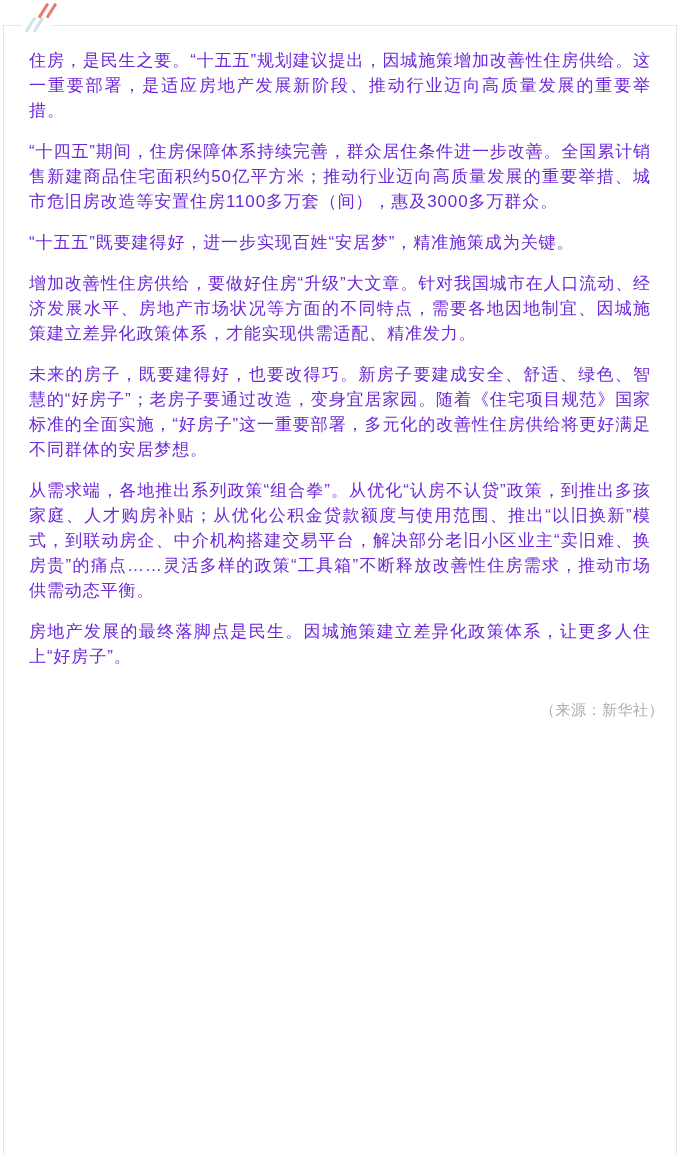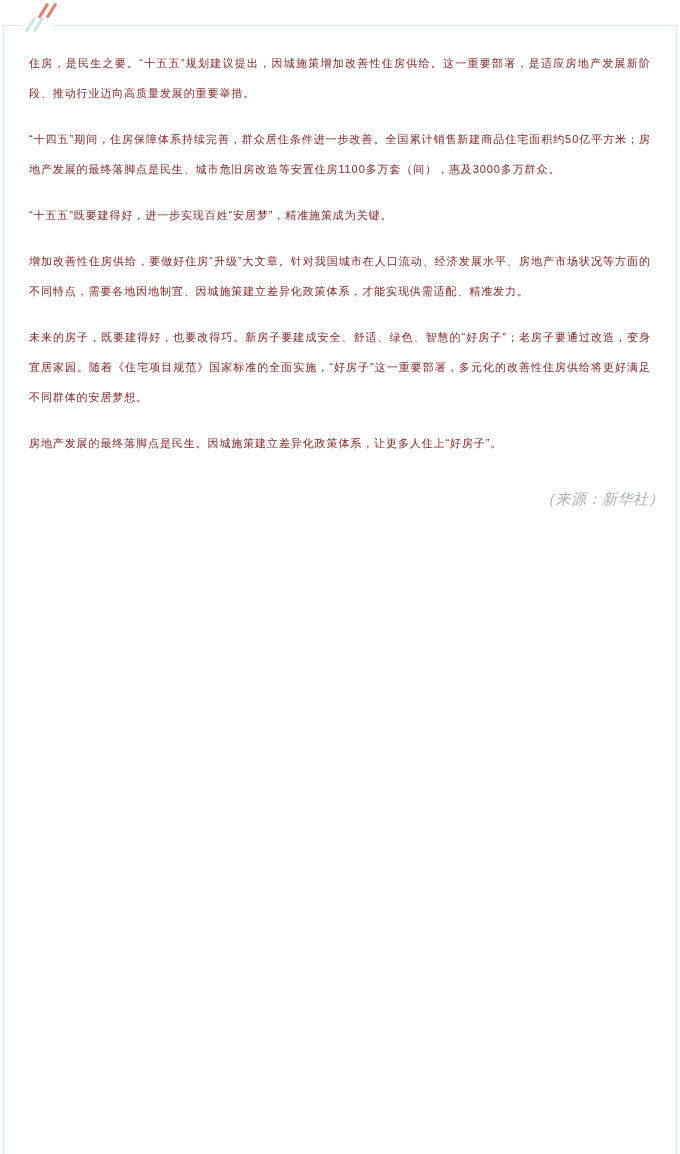--- a/index.html
+++ b/index.html
@@ -39,50 +39,50 @@
     transform: rotate(32deg);
   }
   .slash.blue { background: #cfe2ec; }
   .slash.red  { background: #e4574b; opacity: 0.8; }
   .slash.blue.s1 { left: 25px; top: -10px; }
   .slash.blue.s2 { left: 33px; top: -10px; }
   .slash.red.s1  { left: 38px; top: -24px; }
   .slash.red.s2  { left: 46px; top: -24px; }
 
   .article-body p {
-    font-size: 11px;
-    line-height: 30px;
+    font-size: 17px;
+    line-height: 25px;
     letter-spacing: 0.9px;
-    color: #7f1d1d;
+    color: #6d28d9;
     text-align: justify;
     margin: 0 0 16px 0;
   }
   .source-line {
     font-size: 15px;
     line-height: 22px;
     letter-spacing: 0.5px;
     color: #a9aeb4;
     text-align: right;
     margin: 30px -13px 0 0;
-    font-style: italic;
   }
 </style>
 </head>
 <body>
 
 <div class="frame">
   <div class="border-gap"></div>
   <span class="slash blue s1"></span>
   <span class="slash blue s2"></span>
   <span class="slash red s1"></span>
   <span class="slash red s2"></span>
 
   <div class="article-body">
       <p>住房，是民生之要。“十五五”规划建议提出，因城施策增加改善性住房供给。这一重要部署，是适应房地产发展新阶段、推动行业迈向高质量发展的重要举措。</p>
-      <p>“十四五”期间，住房保障体系持续完善，群众居住条件进一步改善。全国累计销售新建商品住宅面积约50亿平方米；房地产发展的最终落脚点是民生、城市危旧房改造等安置住房1100多万套（间），惠及3000多万群众。</p>
+      <p>“十四五”期间，住房保障体系持续完善，群众居住条件进一步改善。全国累计销售新建商品住宅面积约50亿平方米；推动行业迈向高质量发展的重要举措、城市危旧房改造等安置住房1100多万套（间），惠及3000多万群众。</p>
       <p>“十五五”既要建得好，进一步实现百姓“安居梦”，精准施策成为关键。</p>
       <p>增加改善性住房供给，要做好住房“升级”大文章。针对我国城市在人口流动、经济发展水平、房地产市场状况等方面的不同特点，需要各地因地制宜、因城施策建立差异化政策体系，才能实现供需适配、精准发力。</p>
       <p>未来的房子，既要建得好，也要改得巧。新房子要建成安全、舒适、绿色、智慧的“好房子”；老房子要通过改造，变身宜居家园。随着《住宅项目规范》国家标准的全面实施，“好房子”这一重要部署，多元化的改善性住房供给将更好满足不同群体的安居梦想。</p>
+      <p>从需求端，各地推出系列政策“组合拳”。从优化“认房不认贷”政策，到推出多孩家庭、人才购房补贴；从优化公积金贷款额度与使用范围、推出“以旧换新”模式，到联动房企、中介机构搭建交易平台，解决部分老旧小区业主“卖旧难、换房贵”的痛点……灵活多样的政策“工具箱”不断释放改善性住房需求，推动市场供需动态平衡。</p>
       <p>房地产发展的最终落脚点是民生。因城施策建立差异化政策体系，让更多人住上“好房子”。</p>
     </div>
 
   <div class="source-line">（来源：新华社）</div>
 </div>
 
 </body></html>

